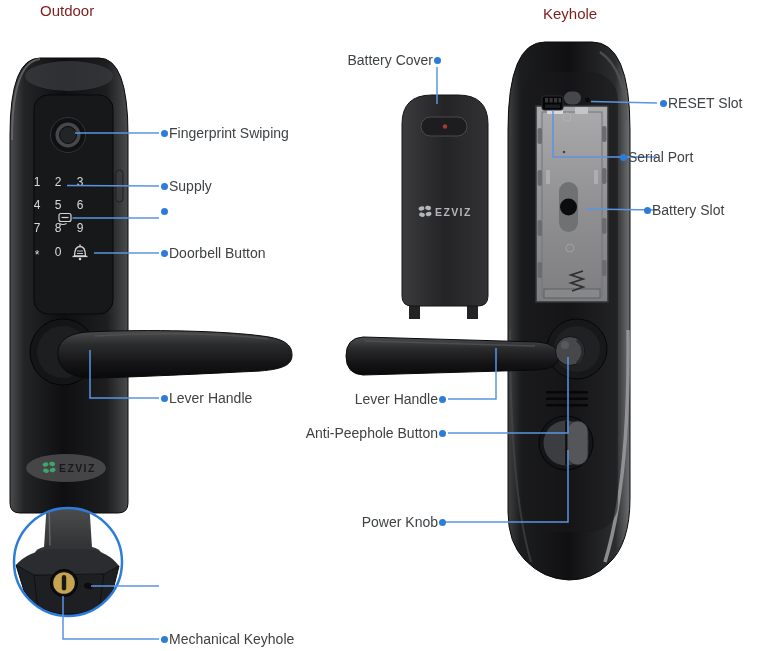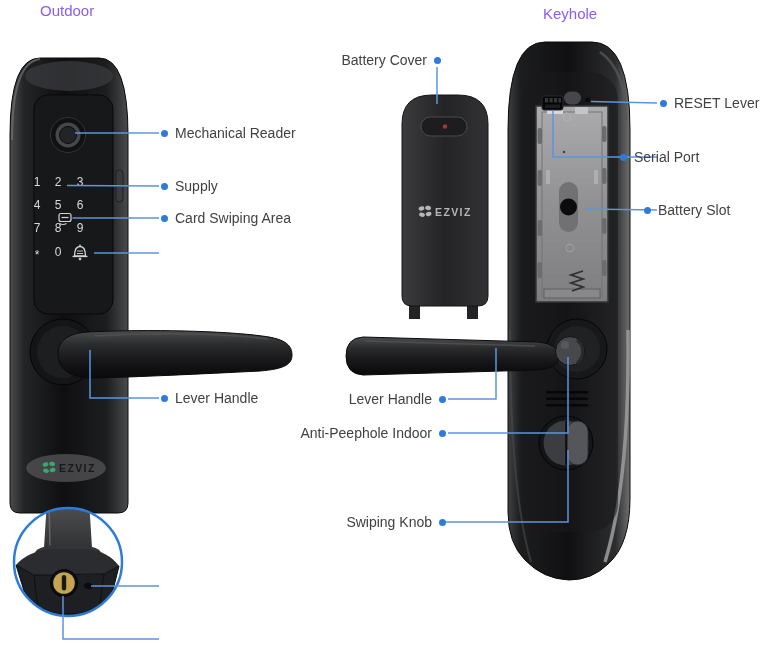--- a/index.html
+++ b/index.html
@@ -1,21 +1,21 @@
 <!DOCTYPE html>
 <html style="--accent-blue: #2E7CD9; --leader-line: #5B94E2; --label-text: #3F4245; --ezviz-green: #3FA56B; --keyhole-gold: #C6A452; --battery-dot-red: #A33B31;"><head>
 <meta charset="utf-8">
 <style>
   html,body{margin:0;padding:0;background:#fff;}
   #stage{position:relative;width:760px;height:651px;background:#ffffff;overflow:hidden;
          font-family:"Liberation Sans",sans-serif;}
   #art{position:absolute;left:0;top:0;}
   .sec-title{position:absolute;font:400 15px/20px "Liberation Sans",sans-serif;
-             color:#8b5cf6;white-space:nowrap;}
-  .callout{position:absolute;display:flex;align-items:center;gap:7px;
+             color:#7f1d1d;white-space:nowrap;}
+  .callout{position:absolute;display:flex;align-items:center;gap:1px;
            font:400 14px/20px "Liberation Sans",sans-serif;
            color:var(--label-text,#3F4245);white-space:nowrap;}
   .callout .dot{width:7px;height:7px;border-radius:50%;flex:none;
                 background:var(--accent-blue,#2E7CD9);}
   .svgtxt{font-family:"Liberation Sans",sans-serif;}
 </style>
 </head>
 <body>
 
 <div id="stage">
@@ -246,59 +246,66 @@
     <polyline points="448,433 568,433 568,357"></polyline>
     <polyline points="446,522 568,522 568,450"></polyline>
   </g>
 </svg>
 
   <div class="sec-title" style="left:40px;top:1px">Outdoor</div>
   <div class="sec-title" style="left:543px;top:4px">Keyhole</div>
 
   <div class="callout" style="left:161px;top:123px">
     <span class="dot"></span>
-    <span>Mechanical Reader</span>
+    <span>Fingerprint Swiping</span>
   </div>
   <div class="callout" style="left:161px;top:176px">
     <span class="dot"></span>
     <span>Supply</span>
   </div>
   <div class="callout" style="left:161px;top:208px">
     <span class="dot"></span>
-    <span>Card Swiping Area</span>
+  </div>
+  <div class="callout" style="left:161px;top:243px">
+    <span class="dot"></span>
+    <span>Doorbell Button</span>
   </div>
   <div class="callout" style="left:161px;top:388px">
     <span class="dot"></span>
     <span>Lever Handle</span>
+  </div>
+  <div class="callout" style="left:161px;top:629px">
+    <span class="dot"></span>
+    <span>Mechanical Keyhole</span>
   </div>
 
   <div class="callout" style="right:319px;top:50px">
     <span>Battery Cover</span>
     <span class="dot"></span>
   </div>
 
   <div class="callout" style="left:660px;top:93px">
     <span class="dot"></span>
-    <span>RESET Lever</span>
+    <span>RESET Slot</span>
   </div>
   <div class="callout" style="left:620px;top:147px">
     <span class="dot"></span>
     <span>Serial Port</span>
   </div>
   <div class="callout" style="left:644px;top:200px">
     <span class="dot"></span>
     <span>Battery Slot</span>
   </div>
 
   <div class="callout" style="right:314px;top:389px">
     <span>Lever Handle</span>
     <span class="dot"></span>
   </div>
   <div class="callout" style="right:314px;top:423px">
-    <span>Anti-Peephole Indoor</span>
+    <span>Anti-Peephole Button</span>
     <span class="dot"></span>
   </div>
   <div class="callout" style="right:314px;top:512px">
-    <span>Swiping Knob</span>
+    <span>Power Knob</span>
     <span class="dot"></span>
   </div>
 
 </div>
 
 </body></html>

